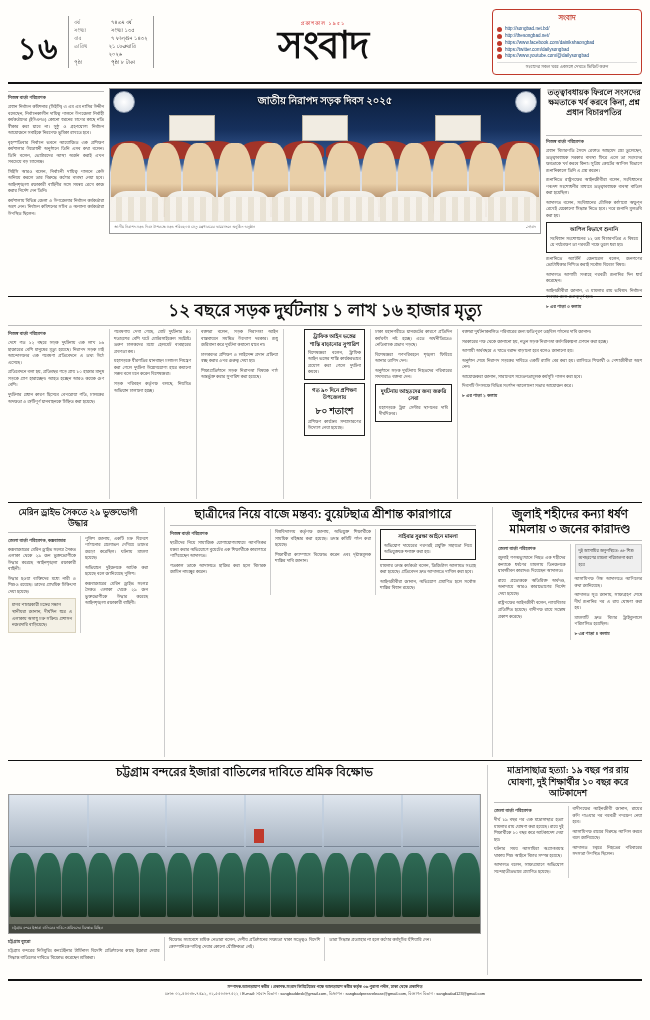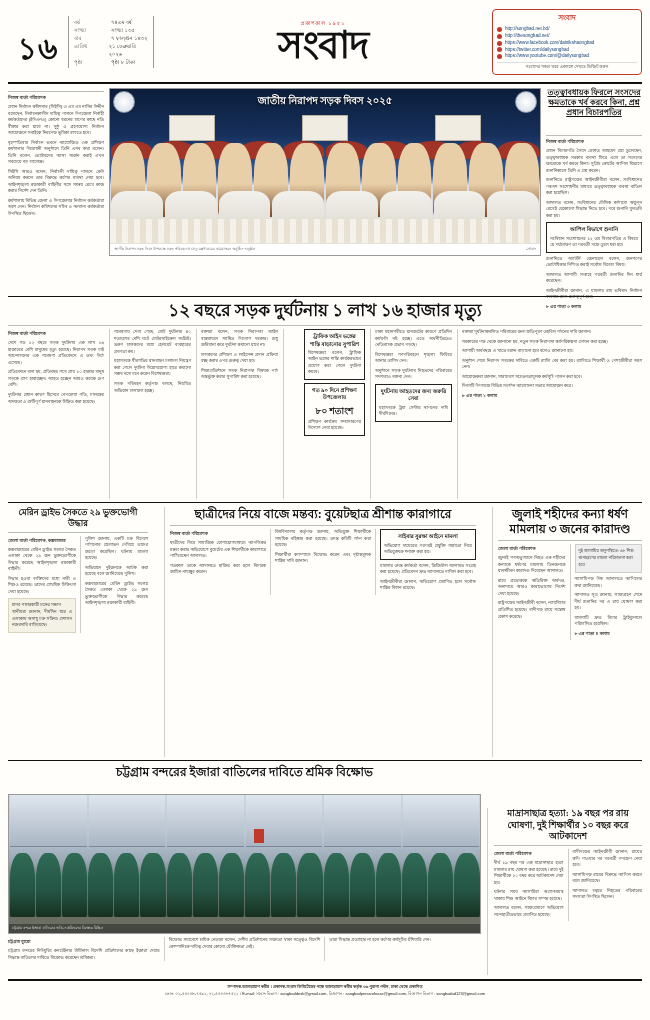--- a/index.html
+++ b/index.html
@@ -55,23 +55,23 @@
   .byline { font-size:4.4px; font-weight:bold; color:#333; margin:2px 0; }
   .txt { font-size:4.3px; line-height:1.52; text-align:justify; color:#222; }
   .txt p { margin:0 0 3px 0; }
   .colrule { border-left:1px solid #ccc; }
   
   .top-sec { display:flex; gap:5px; margin-top:4px; height:205px; }
   .top-left { width:96px; }
   .top-left .hl { font-size:9px; margin-bottom:3px; }
   .top-mid { flex:1; }
   .top-right { width:96px; }
-  .top-right .hl { font-size:8px; margin-bottom:17px;text-decoration:underline; }
+  .top-right .hl { font-size:8px; margin-bottom:17px; }
   .photo-banner {
-    height:168px; position:relative; overflow:hidden;
+    height:146px; position:relative; overflow:hidden;
     background:linear-gradient(#0b1d3a 0%, #16305c 28%, #2a4a7f 40%, #355a93 52%, #d8dde6 58%, #e8e2d8 100%);
     border:1px solid #999;
   }
   .pb-title {
     position:absolute; top:4px; left:0; right:0; text-align:center;
     font-family:"Liberation Serif", serif; font-weight:bold; font-size:10px; color:#fff;
     text-shadow:0 1px 2px #000;
   }
   .pb-logos { position:absolute; top:2px; width:100%; display:flex; justify-content:space-between; padding:0 3px;}
   .pb-logo { width:22px;height:22px;border-radius:50%;background:radial-gradient(#ffffff, #cfd7e2); border:1px solid #8a97aa;}
@@ -109,21 +109,21 @@
   .m-mid .hl { font-size:12px; }
   .m-right { width:150px; }
   .m-right .hl { font-size:12px; }
   .m-cols { display:flex; gap:4px; }
   .m-cols .col { font-size:4.2px; }
   .shade { background:#f4f1e6; border:1px solid #d9d2bd; padding:3px; }
   
   .bot-sec { display:flex; gap:6px; margin-top:4px; height:210px; }
   .b-left { flex:1; }
   .b-left .hl { font-size:12px; margin-bottom:14px; }
-  .b-right { width:155px;margin-top:43px; }
+  .b-right { width:155px; }
   .b-right .hl { font-size:9px; margin-bottom:3px; }
   .bphoto { height:140px; border:1px solid #999; position:relative; overflow:hidden;
      background:linear-gradient(#c9d6e4 0%, #b9c6d6 30%, #9aa7b4 48%, #6f7f73 60%, #4d5a50 100%); }
   .bp-bldg { position:absolute; top:0; left:0; right:0; height:52px; display:flex; }
   .bp-b { flex:1; margin:0 1px; background:linear-gradient(#dfe6ee,#aab6c4); border-bottom:1px solid #7b8796;}
   .bp-crowd { position:absolute; bottom:16px; left:0; right:0; height:72px; display:flex; align-items:flex-end; }
   .bp-p { flex:1; margin:0 .5px; height:64px; background:linear-gradient(#2f6b55 0%, #245444 60%, #16301f 100%); border-radius:40% 40% 6% 6%; }
   .bp-road { position:absolute; bottom:0; left:0; right:0; height:16px; background:#6b6f63; }
   .bp-flag { position:absolute; top:34px; left:52%; width:10px; height:14px; background:#c0392b; }
   .bp-cap { position:absolute; bottom:0; left:0; right:0; font-size:3.6px; color:#fff; padding:1px 3px; background:rgba(0,0,0,.35); }

